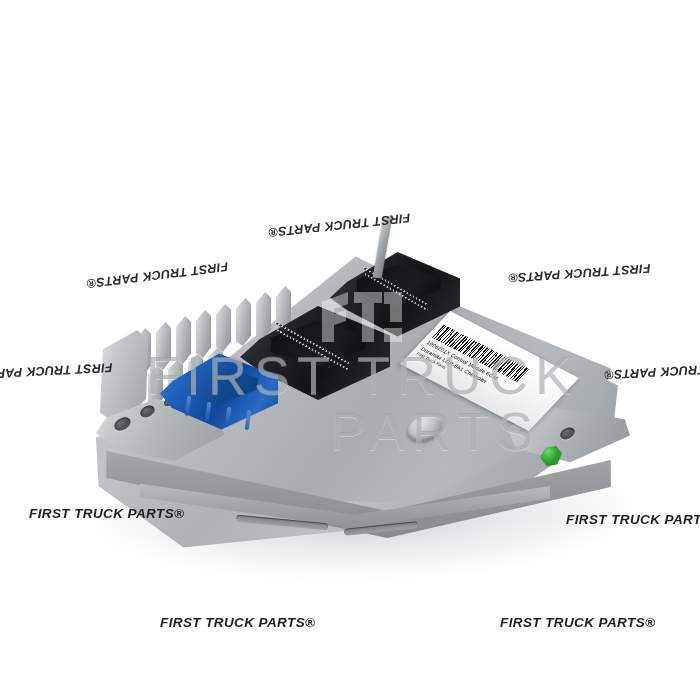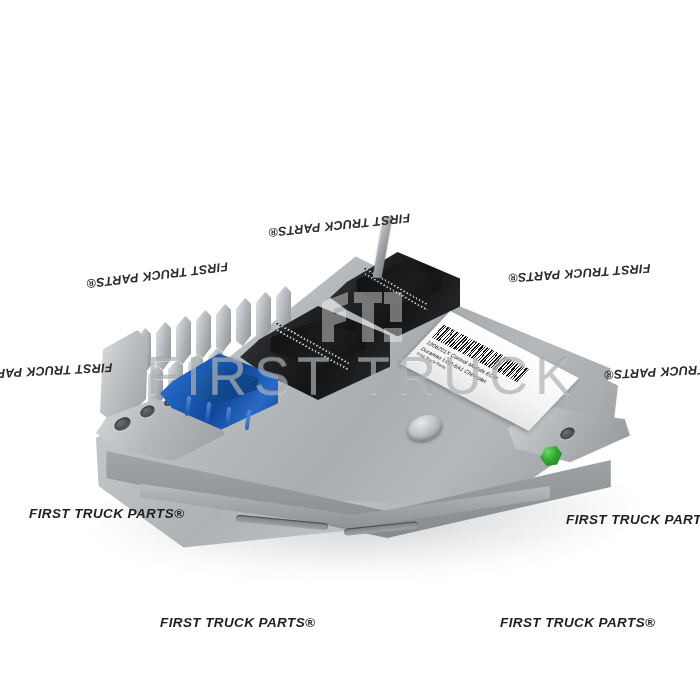--- a/index.html
+++ b/index.html
@@ -302,20 +302,21 @@
 
   <svg class="logo-mark" viewBox="0 0 88 58" xmlns="http://www.w3.org/2000/svg">
     <g fill="#ffffff" opacity="0.72">
       <path d="M4 14 L30 4 L30 16 L16 21 L16 26 L28 22 L28 33 L16 37 L16 54 L4 54 Z"></path>
       <path d="M36 4 L64 4 L64 15 L56 15 L56 54 L44 54 L44 15 L36 15 Z"></path>
       <path d="M66 4 L84 4 L84 34 L72 34 L72 16 L66 16 Z M66 40 L84 40 L84 54 L66 54 Z"></path>
     </g>
   </svg>
 
   <div class="wm-big" style="left:146px;top:344px;">FIRST TRUCK</div>
+  <div class="wm-big" style="left:330px;top:400px;">PARTS</div>
 
   <div class="wm wm-sm wm-flip" style="left:268px;top:218px;transform:scale(-1,-1) rotate(-6deg);">FIRST TRUCK PARTS®</div>
 
   <div class="wm wm-sm wm-flip" style="left:86px;top:268px;transform:scale(-1,-1) rotate(-7deg);">FIRST TRUCK PARTS®</div>
 
   <div class="wm wm-sm wm-flip" style="left:508px;top:266px;transform:scale(-1,-1) rotate(-4deg);">FIRST TRUCK PARTS®</div>
 
   <div class="wm wm-sm wm-flip" style="left:-30px;top:364px;transform:scale(-1,-1) rotate(-3deg);">FIRST TRUCK PARTS®</div>
 
   <div class="wm wm-sm wm-flip" style="left:604px;top:364px;transform:scale(-1,-1) rotate(-3deg);">FIRST TRUCK PARTS®</div>

